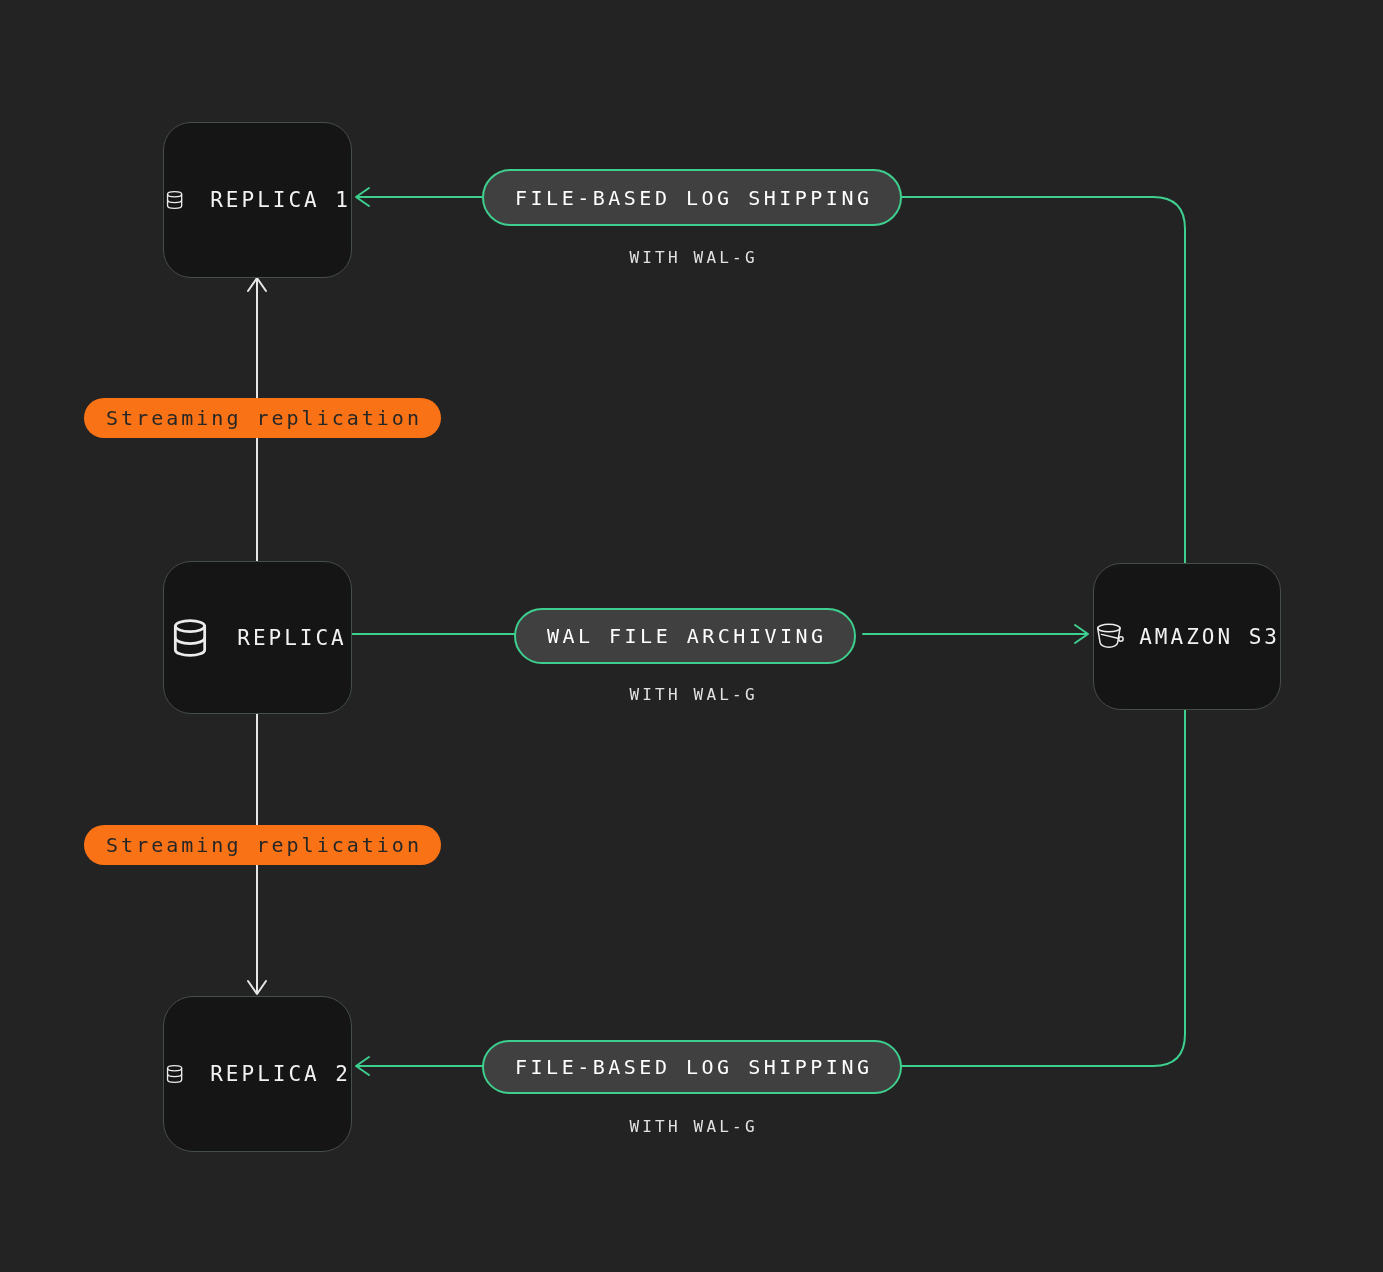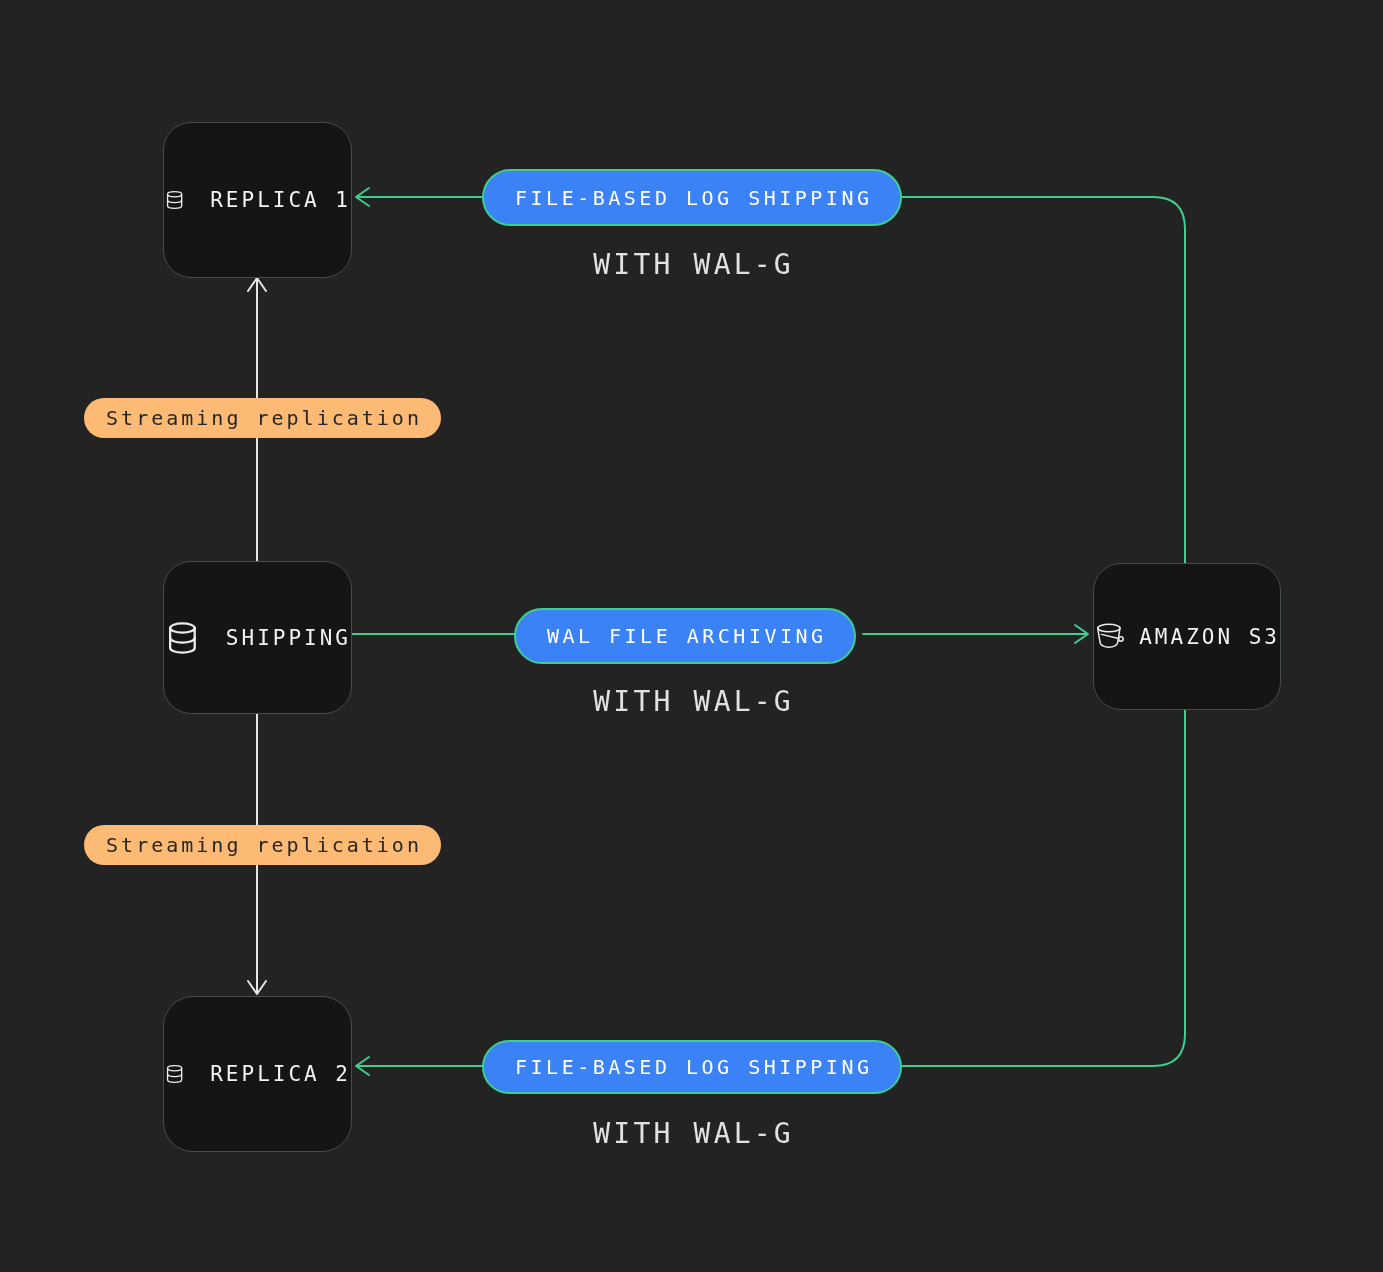--- a/index.html
+++ b/index.html
@@ -41,55 +41,55 @@
     text-indent: 3px; 
   }
   #node-replica1 { left: 163px; top: 122px;  width: 187px; height: 154px; }
   #node-primary  { left: 163px; top: 561px;  width: 187px; height: 151px; }
   #node-replica2 { left: 163px; top: 996px;  width: 187px; height: 154px; border-radius: 30px; }
   #node-s3       { left: 1093px; top: 563px; width: 186px; height: 145px; gap: 8px; }
 
   .gpill {
     position: absolute;
     z-index: 3;
-    background: #3b82f6;
+    background: #404040;
     border: 2px solid #3ecf8e;
     border-radius: 30px;
     color: #ffffff;
     font-size: 20px;
     letter-spacing: 3.5px;
     text-indent: 3.5px;
     display: flex;
     align-items: center;
     justify-content: center;
     box-sizing: border-box;
     white-space: nowrap;
   }
   #pill-top    { left: 482px; top: 169px;  width: 420px; height: 57px; }
   #pill-mid    { left: 514px; top: 608px;  width: 342px; height: 56px; }
   #pill-bottom { left: 482px; top: 1040px; width: 420px; height: 54px; }
 
   .sub {
     position: absolute;
     z-index: 3;
     color: #e2e2e2;
-    font-size: 28px;
+    font-size: 16px;
     letter-spacing: 3.2px;
     text-indent: 3.2px;
     text-align: center;
     white-space: nowrap;
   }
   #sub-top    { left: 482px; top: 248px;  width: 420px; }
   #sub-mid    { left: 521px; top: 685px;  width: 342px; }
   #sub-bottom { left: 482px; top: 1117px; width: 420px; }
 
   .wpill {
     position: absolute;
     z-index: 3;
-    background: #fdba74;
+    background: #f97316;
     color: #262626;
     border-radius: 21px;
     font-size: 20px;
     letter-spacing: 3px;
     text-indent: 3px;
     display: flex;
     align-items: center;
     justify-content: center;
     box-sizing: border-box;
     white-space: nowrap;
@@ -134,21 +134,21 @@
     </svg>
     <div class="node-label">REPLICA 1</div>
   </div>
 
   <div class="node" id="node-primary">
     <svg class="node-icon" viewBox="0 0 24 24" width="44" height="50" fill="none" stroke="#ececec" stroke-width="1.5" stroke-linecap="round" stroke-linejoin="round">
       <ellipse cx="12" cy="5.5" rx="8" ry="3"></ellipse>
       <path d="M20 12c0 1.66-3.58 3-8 3s-8-1.34-8-3"></path>
       <path d="M4 5.5v13c0 1.66 3.58 3 8 3s8-1.34 8-3v-13"></path>
     </svg>
-    <div class="node-label">SHIPPING</div>
+    <div class="node-label">REPLICA</div>
   </div>
 
   <div class="node" id="node-replica2">
     <svg class="node-icon" viewBox="0 0 24 24" width="44" height="50" fill="none" stroke="#ececec" stroke-width="1.5" stroke-linecap="round" stroke-linejoin="round">
       <ellipse cx="12" cy="5.5" rx="8" ry="3"></ellipse>
       <path d="M20 12c0 1.66-3.58 3-8 3s-8-1.34-8-3"></path>
       <path d="M4 5.5v13c0 1.66 3.58 3 8 3s8-1.34 8-3v-13"></path>
     </svg>
     <div class="node-label">REPLICA 2</div>
   </div>

